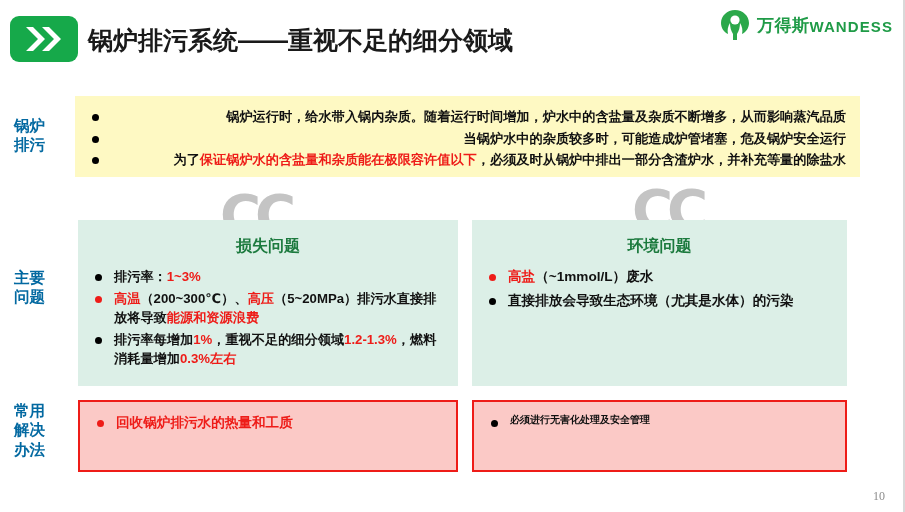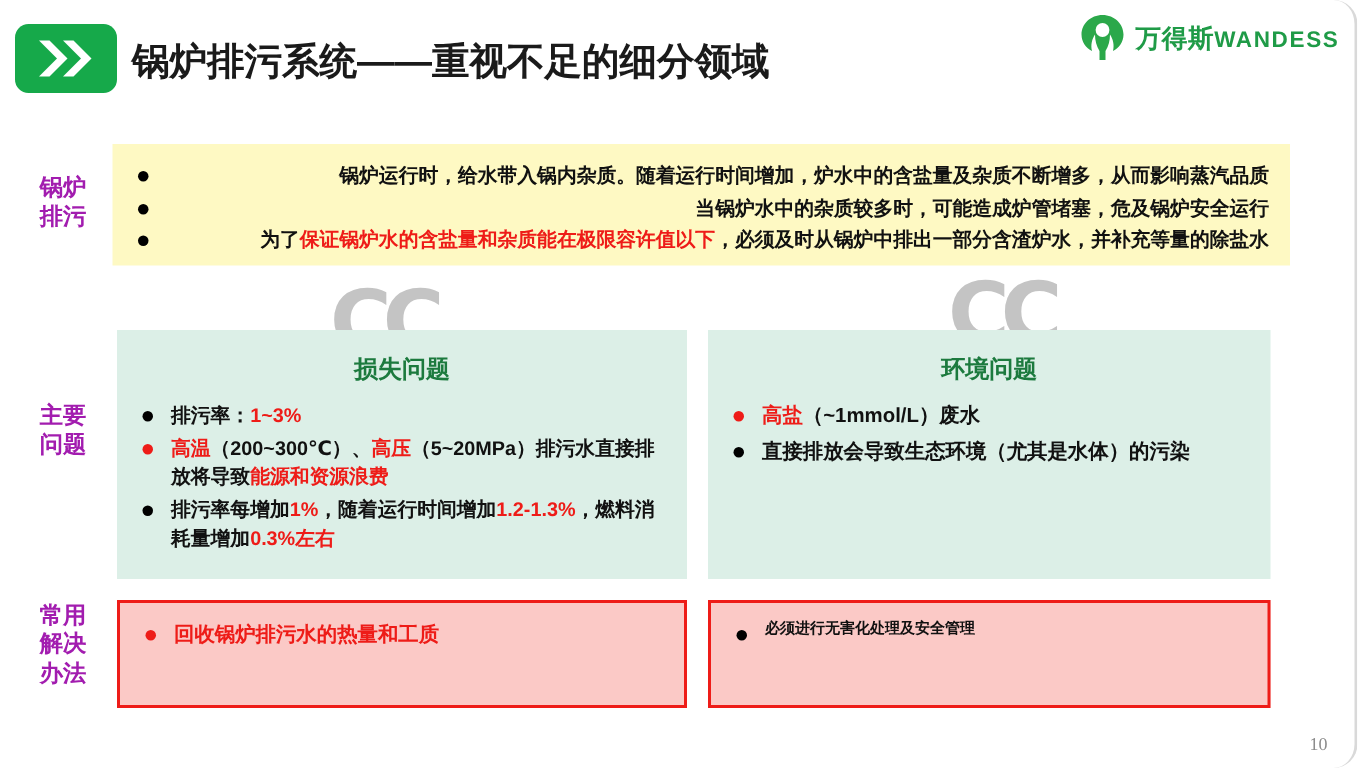--- a/index.html
+++ b/index.html
@@ -11,21 +11,20 @@
     font-family: "Liberation Sans", "DejaVu Sans", sans-serif;
   }
   #slide {
     position: relative;
     width: 905px;
     height: 512px;
     background: #ffffff;
     overflow: hidden;
     box-sizing: border-box;
     border-right: 2px solid #d9d9d9;
-    border-radius: 16px;
   }
 
   
   #header {
     position: absolute;
     left: 0; top: 0;
     width: 905px; height: 80px;
   }
   #chevron-badge {
     position: absolute;
@@ -68,24 +67,24 @@
     font-weight: bold;
     color: #1f9b47;
     letter-spacing: 1.1px;
     margin-top: 2px;
   }
 
   
   .row-label {
     position: absolute;
     width: 56px;
-    text-align: center;
+    text-align: left;
     font-size: 15.5px;
     font-weight: bold;
-    color: #a21caf;
+    color: #0369a1;
     line-height: 1.25;
     white-space: pre-line;
   }
   #label-boiler   { left: 14px; top: 116px; }
   #label-problems { left: 14px; top: 268px; }
   #label-methods  { left: 14px; top: 401px; }
 
   
   .cc-watermark {
     position: absolute;
@@ -232,21 +231,21 @@
         <li class="bullet"><span class="black">当锅炉水中的杂质较多时，可能造成炉管堵塞，危及锅炉安全运行</span></li>
         <li class="bullet"><span class="black">为了</span><span class="red">保证锅炉水的含盐量和杂质能在极限容许值以下</span><span class="black">，必须及时从锅炉中排出一部分含渣炉水，并补充等量的除盐水</span></li>
       </ul>
   </div>
 
   <div class="panel" id="panel-loss">
     <div class="panel-heading">损失问题</div>
     <ul class="bullets">
         <li class="bullet"><span class="black">排污率：</span><span class="red">1~3%</span></li>
         <li class="bullet dot-red"><span class="red">高温</span><span class="black">（200~300℃）、</span><span class="red">高压</span><span class="black">（5~20MPa）排污水直接排放将导致</span><span class="red">能源和资源浪费</span></li>
-        <li class="bullet"><span class="black">排污率每增加</span><span class="red">1%</span><span class="black">，随着运行时间增加</span><span class="red">1.2-1.3%</span><span class="black">，燃料消耗量增加</span><span class="red">0.3%左右</span></li>
+        <li class="bullet"><span class="black">排污率每增加</span><span class="red">1%</span><span class="black">，重视不足的细分领域</span><span class="red">1.2-1.3%</span><span class="black">，燃料消耗量增加</span><span class="red">0.3%左右</span></li>
       </ul>
   </div>
 
   <div class="panel" id="panel-env">
     <div class="panel-heading">环境问题</div>
     <ul class="bullets">
         <li class="bullet dot-red"><span class="red">高盐</span><span class="black">（~1mmol/L）废水</span></li>
         <li class="bullet"><span class="black">直接排放会导致生态环境（尤其是水体）的污染</span></li>
       </ul>
   </div>

